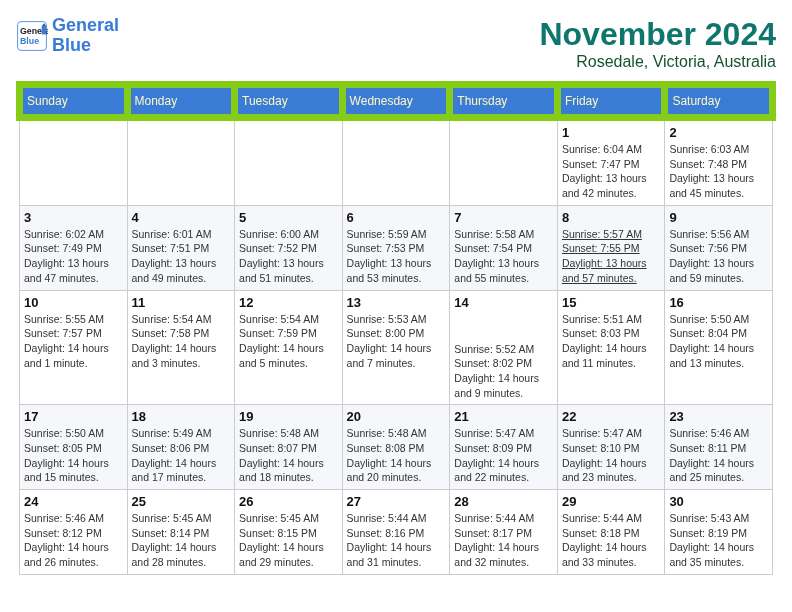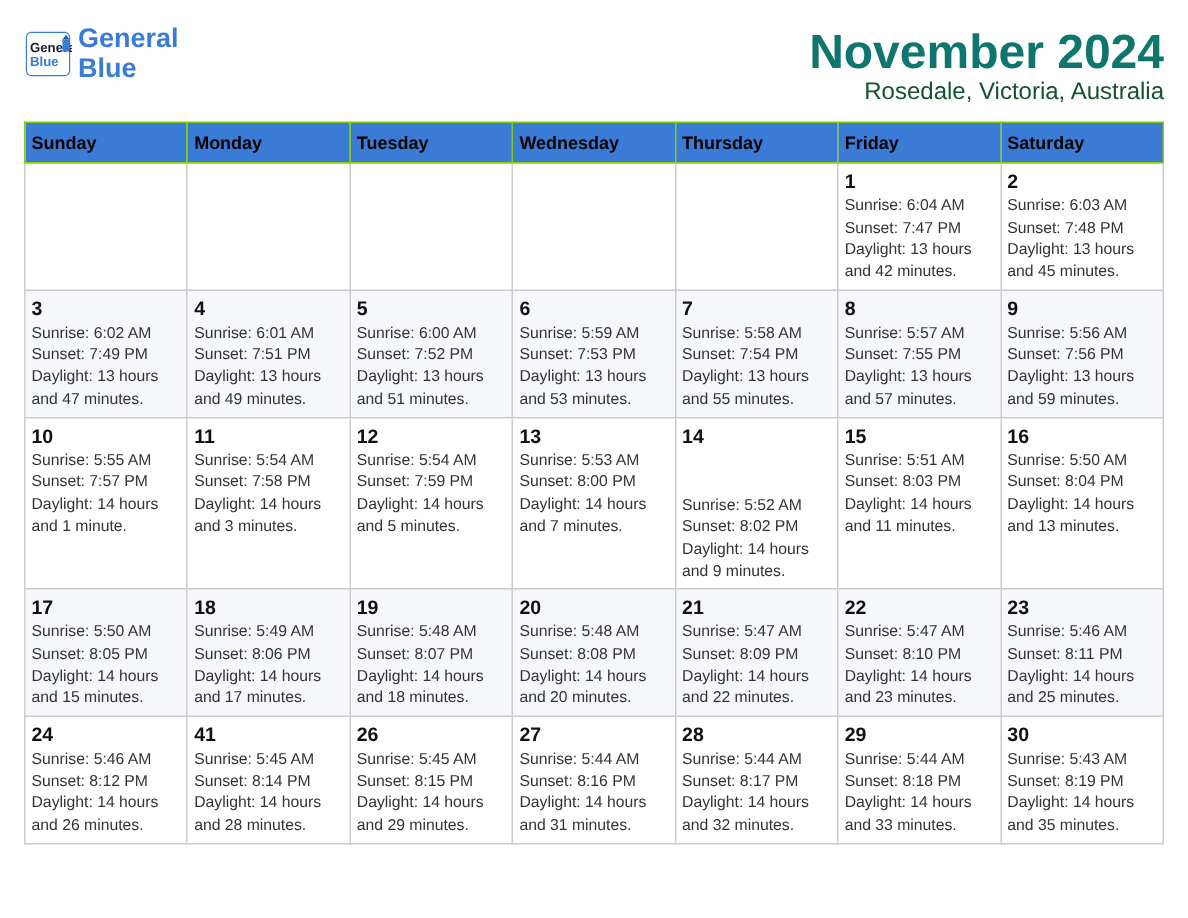--- a/index.html
+++ b/index.html
@@ -46,26 +46,26 @@
       font-size: 16px;
       color: #14532d;
     }
     .calendar {
       width: 100%;
       border-collapse: collapse;
       font-size: 11px;
     }
     .calendar th {
       background: #3a7bd5;
-      color: #000000;
+      color: #fef9c3;
       padding: 6px 4px;
       text-align: left;
       font-size: 12px;
-      font-weight: bold;
-      border: 1px solid #84cc16;
+      font-weight: normal;
+      border: 7px solid #84cc16;
     }
     .calendar td {
       border: 1px solid #ccc;
       vertical-align: top;
       padding: 4px;
       width: 108px;
       min-height: 80px;
       background: #fff;
     }
     .calendar tr:nth-child(even) td {
@@ -175,21 +175,21 @@
         </td>
         <td>
           <div class="day-num">7</div>
           <div class="day-info" style="white-space: pre-line;">Sunrise: 5:58 AM
 Sunset: 7:54 PM
 Daylight: 13 hours
 and 55 minutes.</div>
         </td>
         <td>
           <div class="day-num">8</div>
-          <div class="day-info" style="white-space: pre-line;">Sunrise: 5:57 AM
+          <div class="day-info" style="white-space: pre-line; text-decoration: underline;">Sunrise: 5:57 AM
 Sunset: 7:55 PM
 Daylight: 13 hours
 and 57 minutes.</div>
         </td>
         <td>
           <div class="day-num">9</div>
           <div class="day-info" style="white-space: pre-line;">Sunrise: 5:56 AM
 Sunset: 7:56 PM
 Daylight: 13 hours
 and 59 minutes.</div>
@@ -299,21 +299,21 @@
       </tr>
       <tr>
         <td>
           <div class="day-num">24</div>
           <div class="day-info" style="white-space: pre-line;">Sunrise: 5:46 AM
 Sunset: 8:12 PM
 Daylight: 14 hours
 and 26 minutes.</div>
         </td>
         <td>
-          <div class="day-num">41</div>
+          <div class="day-num">25</div>
           <div class="day-info" style="white-space: pre-line;">Sunrise: 5:45 AM
 Sunset: 8:14 PM
 Daylight: 14 hours
 and 28 minutes.</div>
         </td>
         <td>
           <div class="day-num">26</div>
           <div class="day-info" style="white-space: pre-line;">Sunrise: 5:45 AM
 Sunset: 8:15 PM
 Daylight: 14 hours

